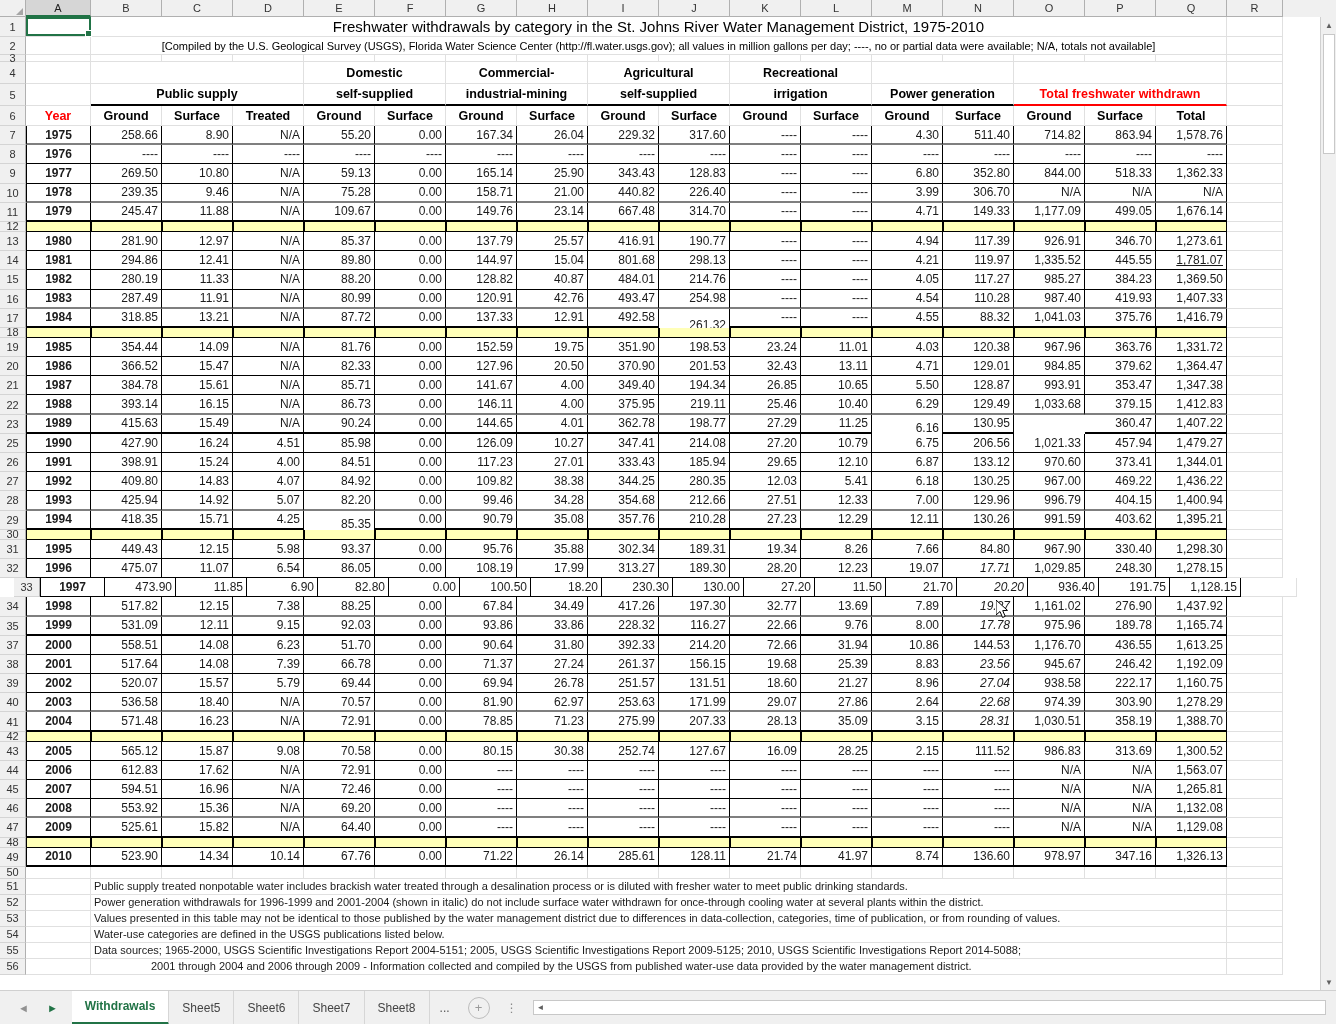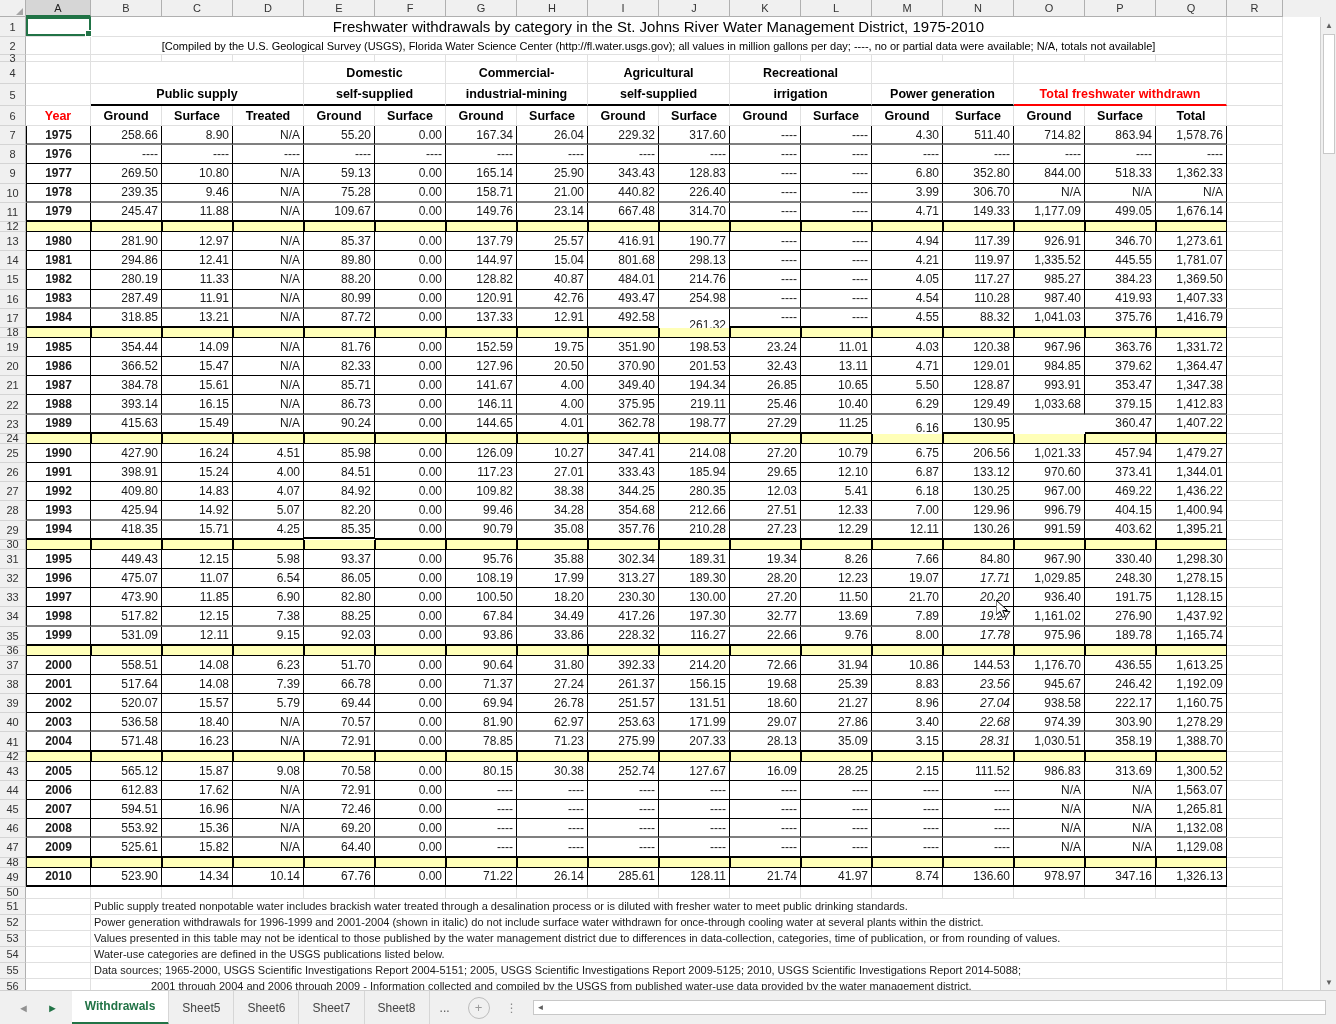--- a/index.html
+++ b/index.html
@@ -428,21 +428,21 @@
           <div class="cell tb num " style="width: 71px; flex: 0 0 71px; height: 19.2px;">144.97</div>
           <div class="cell tb num " style="width: 71px; flex: 0 0 71px; height: 19.2px;">15.04</div>
           <div class="cell tb num " style="width: 71px; flex: 0 0 71px; height: 19.2px;">801.68</div>
           <div class="cell tb num " style="width: 71px; flex: 0 0 71px; height: 19.2px;">298.13</div>
           <div class="cell tb num " style="width: 71px; flex: 0 0 71px; height: 19.2px;">----</div>
           <div class="cell tb num " style="width: 71px; flex: 0 0 71px; height: 19.2px;">----</div>
           <div class="cell tb num " style="width: 71px; flex: 0 0 71px; height: 19.2px;">4.21</div>
           <div class="cell tb num " style="width: 71px; flex: 0 0 71px; height: 19.2px;">119.97</div>
           <div class="cell tb num " style="width: 71px; flex: 0 0 71px; height: 19.2px;">1,335.52</div>
           <div class="cell tb num " style="width: 71px; flex: 0 0 71px; height: 19.2px;">445.55</div>
-          <div class="cell tb num " style="width: 71px; flex: 0 0 71px; height: 19.2px;">1,781.07</div>
+          <div class="cell tb num " style="width: 71px; flex: 0 0 71px; height: 19.2px; text-decoration: underline;">1,781.07</div>
           <div class="cell " style="width: 56px; flex: 0 0 56px; height: 19.2px;"></div>
         </div>
         <div class="rowline table-row" style="height: 19.2px;">
           <div class="rowhdr" style="height: 19.2px;">15</div>
           <div class="cell tb ctr bold tb-l " style="width: 65px; flex: 0 0 65px; height: 19.2px;">1982</div>
           <div class="cell tb num " style="width: 71px; flex: 0 0 71px; height: 19.2px;">280.19</div>
           <div class="cell tb num " style="width: 71px; flex: 0 0 71px; height: 19.2px;">11.33</div>
           <div class="cell tb num " style="width: 71px; flex: 0 0 71px; height: 19.2px;">N/A</div>
           <div class="cell tb num " style="width: 71px; flex: 0 0 71px; height: 19.2px;">88.20</div>
           <div class="cell tb num " style="width: 71px; flex: 0 0 71px; height: 19.2px;">0.00</div>
@@ -620,41 +620,20 @@
           <div class="cell tb num thickblk-b " style="width: 71px; flex: 0 0 71px; height: 19.2px;">198.77</div>
           <div class="cell tb num thickblk-b " style="width: 71px; flex: 0 0 71px; height: 19.2px;">27.29</div>
           <div class="cell tb num thickblk-b " style="width: 71px; flex: 0 0 71px; height: 19.2px;">11.25</div>
           <div class="cell tb num thickblk-b " style="width: 71px; flex: 0 0 71px; height: 28px;">6.16</div>
           <div class="cell tb num thickblk-b " style="width: 71px; flex: 0 0 71px; height: 19.2px;">130.95</div>
           <div class="cell tb num thickblk-b " style="width: 71px; flex: 0 0 71px; height: 19.2px; margin-top: 28px;">1,046.75</div>
           <div class="cell tb num thickblk-b " style="width: 71px; flex: 0 0 71px; height: 19.2px;">360.47</div>
           <div class="cell tb num thickblk-b " style="width: 71px; flex: 0 0 71px; height: 19.2px;">1,407.22</div>
           <div class="cell " style="width: 56px; flex: 0 0 56px; height: 19.2px;"></div>
         </div>
-        <div class="rowline separator-row" style="height: 10px;">
-          <div class="rowhdr" style="height: 10px;">24</div>
-          <div class="cell tb tb-l yellowrow" style="width: 65px; flex: 0 0 65px; height: 10px;"></div>
-          <div class="cell tb tb-l yellowrow" style="width: 71px; flex: 0 0 71px; height: 10px;"></div>
-          <div class="cell tb tb-l yellowrow" style="width: 71px; flex: 0 0 71px; height: 10px;"></div>
-          <div class="cell tb tb-l yellowrow" style="width: 71px; flex: 0 0 71px; height: 10px;"></div>
-          <div class="cell tb tb-l yellowrow" style="width: 71px; flex: 0 0 71px; height: 10px;"></div>
-          <div class="cell tb tb-l yellowrow" style="width: 71px; flex: 0 0 71px; height: 10px;"></div>
-          <div class="cell tb tb-l yellowrow" style="width: 71px; flex: 0 0 71px; height: 10px;"></div>
-          <div class="cell tb tb-l yellowrow" style="width: 71px; flex: 0 0 71px; height: 10px;"></div>
-          <div class="cell tb tb-l yellowrow" style="width: 71px; flex: 0 0 71px; height: 10px;"></div>
-          <div class="cell tb tb-l yellowrow" style="width: 71px; flex: 0 0 71px; height: 10px;"></div>
-          <div class="cell tb tb-l yellowrow" style="width: 71px; flex: 0 0 71px; height: 10px;"></div>
-          <div class="cell tb tb-l yellowrow" style="width: 71px; flex: 0 0 71px; height: 10px;"></div>
-          <div class="cell tb tb-l yellowrow" style="width: 71px; flex: 0 0 71px; height: 10px;"></div>
-          <div class="cell tb tb-l yellowrow" style="width: 71px; flex: 0 0 71px; height: 10px;"></div>
-          <div class="cell tb tb-l yellowrow" style="width: 71px; flex: 0 0 71px; height: 10px;"></div>
-          <div class="cell tb tb-l yellowrow" style="width: 71px; flex: 0 0 71px; height: 10px;"></div>
-          <div class="cell tb tb-l yellowrow" style="width: 71px; flex: 0 0 71px; height: 10px;"></div>
-          <div class="cell " style="width: 56px; flex: 0 0 56px; height: 10px;"></div>
-        </div>
         <div class="rowline table-row" style="height: 19.2px;">
           <div class="rowhdr" style="height: 19.2px;">25</div>
           <div class="cell tb ctr bold tb-l " style="width: 65px; flex: 0 0 65px; height: 19.2px;">1990</div>
           <div class="cell tb num " style="width: 71px; flex: 0 0 71px; height: 19.2px;">427.90</div>
           <div class="cell tb num " style="width: 71px; flex: 0 0 71px; height: 19.2px;">16.24</div>
           <div class="cell tb num " style="width: 71px; flex: 0 0 71px; height: 19.2px;">4.51</div>
           <div class="cell tb num " style="width: 71px; flex: 0 0 71px; height: 19.2px;">85.98</div>
           <div class="cell tb num " style="width: 71px; flex: 0 0 71px; height: 19.2px;">0.00</div>
           <div class="cell tb num " style="width: 71px; flex: 0 0 71px; height: 19.2px;">126.09</div>
           <div class="cell tb num " style="width: 71px; flex: 0 0 71px; height: 19.2px;">10.27</div>
@@ -731,21 +710,21 @@
           <div class="cell tb num thick-b " style="width: 71px; flex: 0 0 71px; height: 19.2px;">404.15</div>
           <div class="cell tb num thick-b " style="width: 71px; flex: 0 0 71px; height: 19.2px;">1,400.94</div>
           <div class="cell " style="width: 56px; flex: 0 0 56px; height: 19.2px;"></div>
         </div>
         <div class="rowline table-row" style="height: 19.2px;">
           <div class="rowhdr" style="height: 19.2px;">29</div>
           <div class="cell tb ctr bold tb-l thickblk-b " style="width: 65px; flex: 0 0 65px; height: 19.2px;">1994</div>
           <div class="cell tb num thickblk-b " style="width: 71px; flex: 0 0 71px; height: 19.2px;">418.35</div>
           <div class="cell tb num thickblk-b " style="width: 71px; flex: 0 0 71px; height: 19.2px;">15.71</div>
           <div class="cell tb num thickblk-b " style="width: 71px; flex: 0 0 71px; height: 19.2px;">4.25</div>
-          <div class="cell tb num thickblk-b " style="width: 71px; flex: 0 0 71px; height: 18px;">85.35</div>
+          <div class="cell tb num thickblk-b " style="width: 71px; flex: 0 0 71px; height: 28px;">85.35</div>
           <div class="cell tb num thickblk-b " style="width: 71px; flex: 0 0 71px; height: 19.2px;">0.00</div>
           <div class="cell tb num thickblk-b " style="width: 71px; flex: 0 0 71px; height: 19.2px;">90.79</div>
           <div class="cell tb num thickblk-b " style="width: 71px; flex: 0 0 71px; height: 19.2px;">35.08</div>
           <div class="cell tb num thickblk-b " style="width: 71px; flex: 0 0 71px; height: 19.2px;">357.76</div>
           <div class="cell tb num thickblk-b " style="width: 71px; flex: 0 0 71px; height: 19.2px;">210.28</div>
           <div class="cell tb num thickblk-b " style="width: 71px; flex: 0 0 71px; height: 19.2px;">27.23</div>
           <div class="cell tb num thickblk-b " style="width: 71px; flex: 0 0 71px; height: 19.2px;">12.29</div>
           <div class="cell tb num thickblk-b " style="width: 71px; flex: 0 0 71px; height: 19.2px;">12.11</div>
           <div class="cell tb num thickblk-b " style="width: 71px; flex: 0 0 71px; height: 19.2px;">130.26</div>
           <div class="cell tb num thickblk-b " style="width: 71px; flex: 0 0 71px; height: 19.2px;">991.59</div>
@@ -810,21 +789,21 @@
           <div class="cell tb num " style="width: 71px; flex: 0 0 71px; height: 19.2px;">28.20</div>
           <div class="cell tb num " style="width: 71px; flex: 0 0 71px; height: 19.2px;">12.23</div>
           <div class="cell tb num " style="width: 71px; flex: 0 0 71px; height: 19.2px;">19.07</div>
           <div class="cell tb num ital " style="width: 71px; flex: 0 0 71px; height: 19.2px;">17.71</div>
           <div class="cell tb num " style="width: 71px; flex: 0 0 71px; height: 19.2px;">1,029.85</div>
           <div class="cell tb num " style="width: 71px; flex: 0 0 71px; height: 19.2px;">248.30</div>
           <div class="cell tb num " style="width: 71px; flex: 0 0 71px; height: 19.2px;">1,278.15</div>
           <div class="cell " style="width: 56px; flex: 0 0 56px; height: 19.2px;"></div>
         </div>
         <div class="rowline table-row" style="height: 19.2px;">
-          <div class="rowhdr" style="height: 19.2px;">33</div>
+          <div class="rowhdr" style="height: 19.2px; margin-left: 14px;">33</div>
           <div class="cell tb ctr bold tb-l " style="width: 65px; flex: 0 0 65px; height: 19.2px;">1997</div>
           <div class="cell tb num " style="width: 71px; flex: 0 0 71px; height: 19.2px;">473.90</div>
           <div class="cell tb num " style="width: 71px; flex: 0 0 71px; height: 19.2px;">11.85</div>
           <div class="cell tb num " style="width: 71px; flex: 0 0 71px; height: 19.2px;">6.90</div>
           <div class="cell tb num " style="width: 71px; flex: 0 0 71px; height: 19.2px;">82.80</div>
           <div class="cell tb num " style="width: 71px; flex: 0 0 71px; height: 19.2px;">0.00</div>
           <div class="cell tb num " style="width: 71px; flex: 0 0 71px; height: 19.2px;">100.50</div>
           <div class="cell tb num " style="width: 71px; flex: 0 0 71px; height: 19.2px;">18.20</div>
           <div class="cell tb num " style="width: 71px; flex: 0 0 71px; height: 19.2px;">230.30</div>
           <div class="cell tb num " style="width: 71px; flex: 0 0 71px; height: 19.2px;">130.00</div>
@@ -872,41 +851,20 @@
           <div class="cell tb num thickblk-b " style="width: 71px; flex: 0 0 71px; height: 19.2px;">116.27</div>
           <div class="cell tb num thickblk-b " style="width: 71px; flex: 0 0 71px; height: 19.2px;">22.66</div>
           <div class="cell tb num thickblk-b " style="width: 71px; flex: 0 0 71px; height: 19.2px;">9.76</div>
           <div class="cell tb num thickblk-b " style="width: 71px; flex: 0 0 71px; height: 19.2px;">8.00</div>
           <div class="cell tb num ital thickblk-b " style="width: 71px; flex: 0 0 71px; height: 19.2px;">17.78</div>
           <div class="cell tb num thickblk-b " style="width: 71px; flex: 0 0 71px; height: 19.2px;">975.96</div>
           <div class="cell tb num thickblk-b " style="width: 71px; flex: 0 0 71px; height: 19.2px;">189.78</div>
           <div class="cell tb num thickblk-b " style="width: 71px; flex: 0 0 71px; height: 19.2px;">1,165.74</div>
           <div class="cell " style="width: 56px; flex: 0 0 56px; height: 19.2px;"></div>
         </div>
-        <div class="rowline separator-row" style="height: 10px;">
-          <div class="rowhdr" style="height: 10px;">36</div>
-          <div class="cell tb tb-l yellowrow" style="width: 65px; flex: 0 0 65px; height: 10px;"></div>
-          <div class="cell tb tb-l yellowrow" style="width: 71px; flex: 0 0 71px; height: 10px;"></div>
-          <div class="cell tb tb-l yellowrow" style="width: 71px; flex: 0 0 71px; height: 10px;"></div>
-          <div class="cell tb tb-l yellowrow" style="width: 71px; flex: 0 0 71px; height: 10px;"></div>
-          <div class="cell tb tb-l yellowrow" style="width: 71px; flex: 0 0 71px; height: 10px;"></div>
-          <div class="cell tb tb-l yellowrow" style="width: 71px; flex: 0 0 71px; height: 10px;"></div>
-          <div class="cell tb tb-l yellowrow" style="width: 71px; flex: 0 0 71px; height: 10px;"></div>
-          <div class="cell tb tb-l yellowrow" style="width: 71px; flex: 0 0 71px; height: 10px;"></div>
-          <div class="cell tb tb-l yellowrow" style="width: 71px; flex: 0 0 71px; height: 10px;"></div>
-          <div class="cell tb tb-l yellowrow" style="width: 71px; flex: 0 0 71px; height: 10px;"></div>
-          <div class="cell tb tb-l yellowrow" style="width: 71px; flex: 0 0 71px; height: 10px;"></div>
-          <div class="cell tb tb-l yellowrow" style="width: 71px; flex: 0 0 71px; height: 10px;"></div>
-          <div class="cell tb tb-l yellowrow" style="width: 71px; flex: 0 0 71px; height: 10px;"></div>
-          <div class="cell tb tb-l yellowrow" style="width: 71px; flex: 0 0 71px; height: 10px;"></div>
-          <div class="cell tb tb-l yellowrow" style="width: 71px; flex: 0 0 71px; height: 10px;"></div>
-          <div class="cell tb tb-l yellowrow" style="width: 71px; flex: 0 0 71px; height: 10px;"></div>
-          <div class="cell tb tb-l yellowrow" style="width: 71px; flex: 0 0 71px; height: 10px;"></div>
-          <div class="cell " style="width: 56px; flex: 0 0 56px; height: 10px;"></div>
-        </div>
         <div class="rowline table-row" style="height: 19.2px;">
           <div class="rowhdr" style="height: 19.2px;">37</div>
           <div class="cell tb ctr bold tb-l " style="width: 65px; flex: 0 0 65px; height: 19.2px;">2000</div>
           <div class="cell tb num " style="width: 71px; flex: 0 0 71px; height: 19.2px;">558.51</div>
           <div class="cell tb num " style="width: 71px; flex: 0 0 71px; height: 19.2px;">14.08</div>
           <div class="cell tb num " style="width: 71px; flex: 0 0 71px; height: 19.2px;">6.23</div>
           <div class="cell tb num " style="width: 71px; flex: 0 0 71px; height: 19.2px;">51.70</div>
           <div class="cell tb num " style="width: 71px; flex: 0 0 71px; height: 19.2px;">0.00</div>
           <div class="cell tb num " style="width: 71px; flex: 0 0 71px; height: 19.2px;">90.64</div>
           <div class="cell tb num " style="width: 71px; flex: 0 0 71px; height: 19.2px;">31.80</div>
@@ -970,21 +928,21 @@
           <div class="cell tb num thick-b " style="width: 71px; flex: 0 0 71px; height: 19.2px;">18.40</div>
           <div class="cell tb num thick-b " style="width: 71px; flex: 0 0 71px; height: 19.2px;">N/A</div>
           <div class="cell tb num thick-b " style="width: 71px; flex: 0 0 71px; height: 19.2px;">70.57</div>
           <div class="cell tb num thick-b " style="width: 71px; flex: 0 0 71px; height: 19.2px;">0.00</div>
           <div class="cell tb num thick-b " style="width: 71px; flex: 0 0 71px; height: 19.2px;">81.90</div>
           <div class="cell tb num thick-b " style="width: 71px; flex: 0 0 71px; height: 19.2px;">62.97</div>
           <div class="cell tb num thick-b " style="width: 71px; flex: 0 0 71px; height: 19.2px;">253.63</div>
           <div class="cell tb num thick-b " style="width: 71px; flex: 0 0 71px; height: 19.2px;">171.99</div>
           <div class="cell tb num thick-b " style="width: 71px; flex: 0 0 71px; height: 19.2px;">29.07</div>
           <div class="cell tb num thick-b " style="width: 71px; flex: 0 0 71px; height: 19.2px;">27.86</div>
-          <div class="cell tb num thick-b " style="width: 71px; flex: 0 0 71px; height: 19.2px;">3.40</div>
+          <div class="cell tb num thick-b " style="width: 71px; flex: 0 0 71px; height: 19.2px;">2.64</div>
           <div class="cell tb num ital thick-b " style="width: 71px; flex: 0 0 71px; height: 19.2px;">22.68</div>
           <div class="cell tb num thick-b " style="width: 71px; flex: 0 0 71px; height: 19.2px;">974.39</div>
           <div class="cell tb num thick-b " style="width: 71px; flex: 0 0 71px; height: 19.2px;">303.90</div>
           <div class="cell tb num thick-b " style="width: 71px; flex: 0 0 71px; height: 19.2px;">1,278.29</div>
           <div class="cell " style="width: 56px; flex: 0 0 56px; height: 19.2px;"></div>
         </div>
         <div class="rowline table-row" style="height: 19.2px;">
           <div class="rowhdr" style="height: 19.2px;">41</div>
           <div class="cell tb ctr bold tb-l thickblk-b " style="width: 65px; flex: 0 0 65px; height: 19.2px;">2004</div>
           <div class="cell tb num thickblk-b " style="width: 71px; flex: 0 0 71px; height: 19.2px;">571.48</div>

